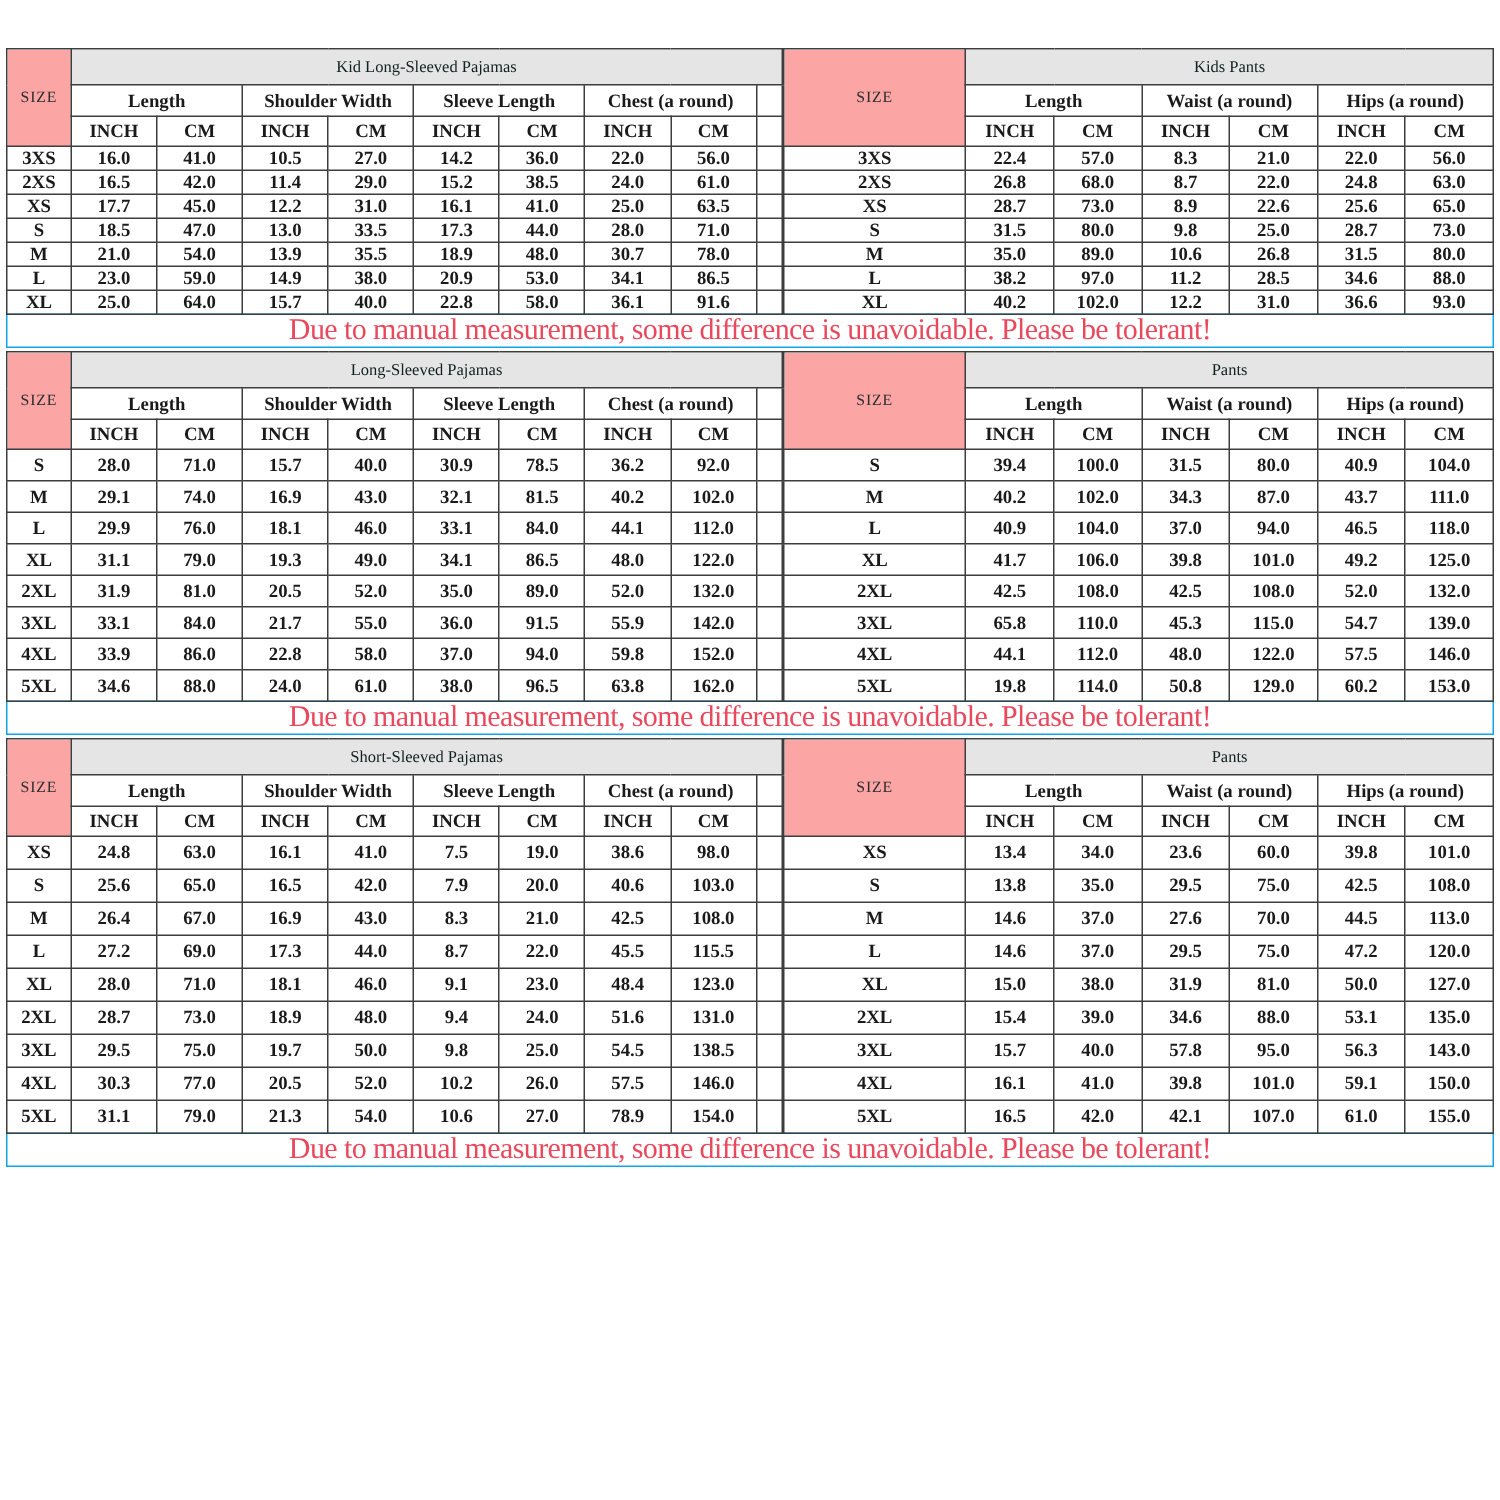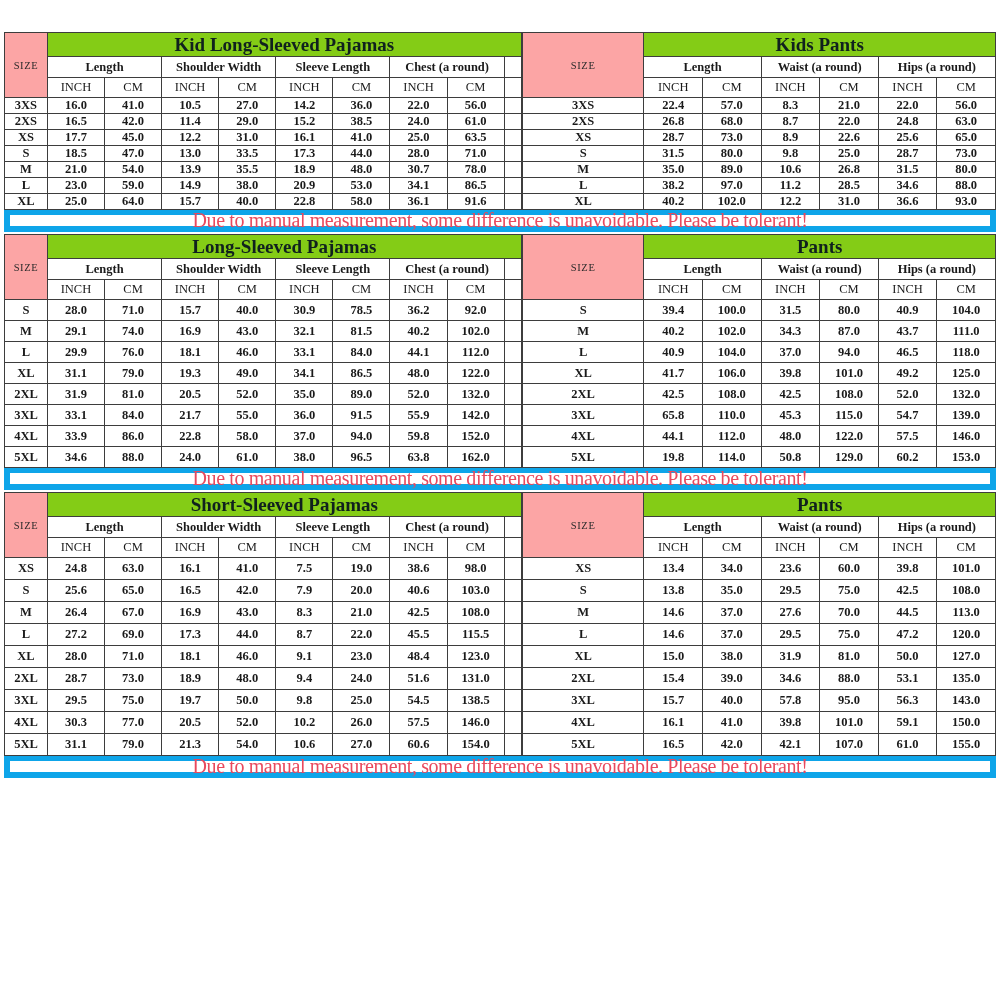--- a/index.html
+++ b/index.html
@@ -43,36 +43,36 @@
     white-space: nowrap;
   }
   th.size-head {
     font-size: 10.5px;
     font-weight: 400;
     letter-spacing: 0.6px;
     color: #2b2b2b;
     background: #fca5a5;
   }
   th.teal-header {
-    background: #84cc16;
+    background: #e5e5e5;
     height: 24px;
-    font-size: 19px;
-    font-weight: 700;
+    font-size: 11px;
+    font-weight: 400;
     color: #10211e;
   }
   tr.measure-row th { height: 21px; font-size: 12.5px; font-weight: 700; }
-  tr.unit-row th    { height: 20px; font-size: 12.5px; font-weight: 400; }
+  tr.unit-row th    { height: 20px; font-size: 12.5px; font-weight: 700; }
   tbody th.row-size { font-size: 12.5px; font-weight: 700; }
   tbody td.val      { font-size: 12.5px; font-weight: 700; }
   section[data-section="0"] tbody tr { height: 16px; padding-left: 44px; }
   section[data-section="1"] tbody tr { height: 21px; }
   section[data-section="2"] tbody tr { height: 22px; }
   .disclaimer {
     margin: -1px 4px 0 4px;
-    border: 6px solid #0ea5e9;
+    border: 1px solid #0ea5e9;
     height: 23px;
     display: flex; align-items: center; justify-content: center;
     color: #e9495d;
     font-size: 20px;
     letter-spacing: -0.4px;
     white-space: nowrap;
   }
 </style>
 </head>
 <body>
@@ -687,21 +687,21 @@
               <td></td>
             </tr>
             <tr>
               <th class="row-size">5XL</th>
               <td class="val">31.1</td>
               <td class="val">79.0</td>
               <td class="val">21.3</td>
               <td class="val">54.0</td>
               <td class="val">10.6</td>
               <td class="val">27.0</td>
-              <td class="val">60.6</td>
+              <td class="val">78.9</td>
               <td class="val">154.0</td>
               <td></td>
             </tr>
           </tbody>
         </table>
       <table class="size-table right">
           <colgroup>
             <col style="width: 25.7%;">
             <col style="width: 12.38%;">
             <col style="width: 12.38%;">

